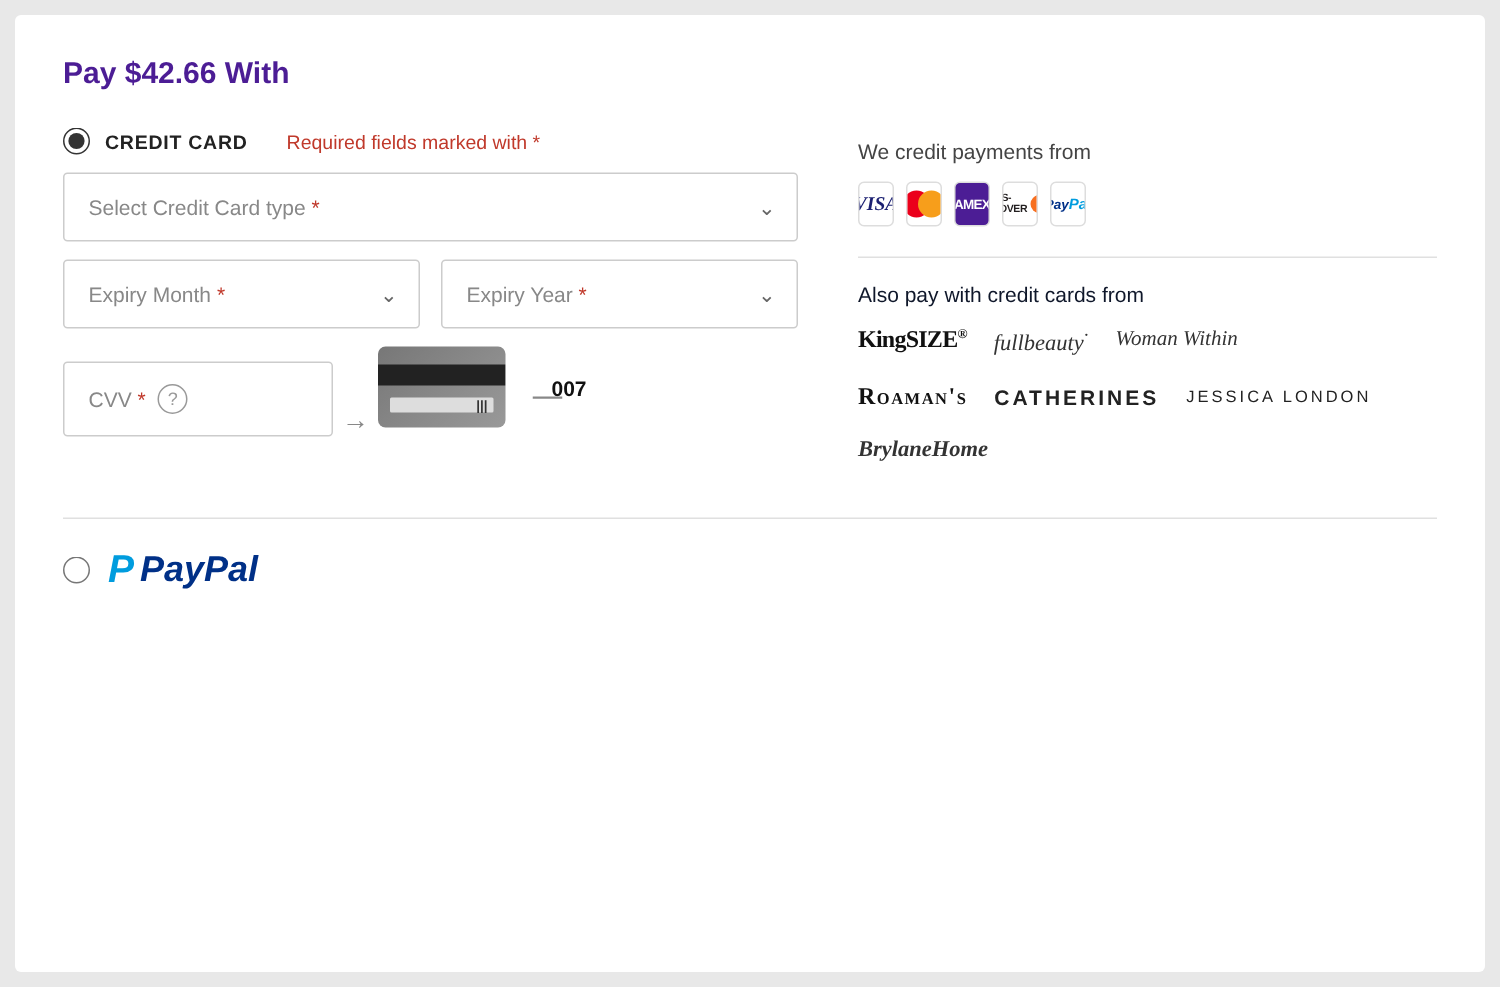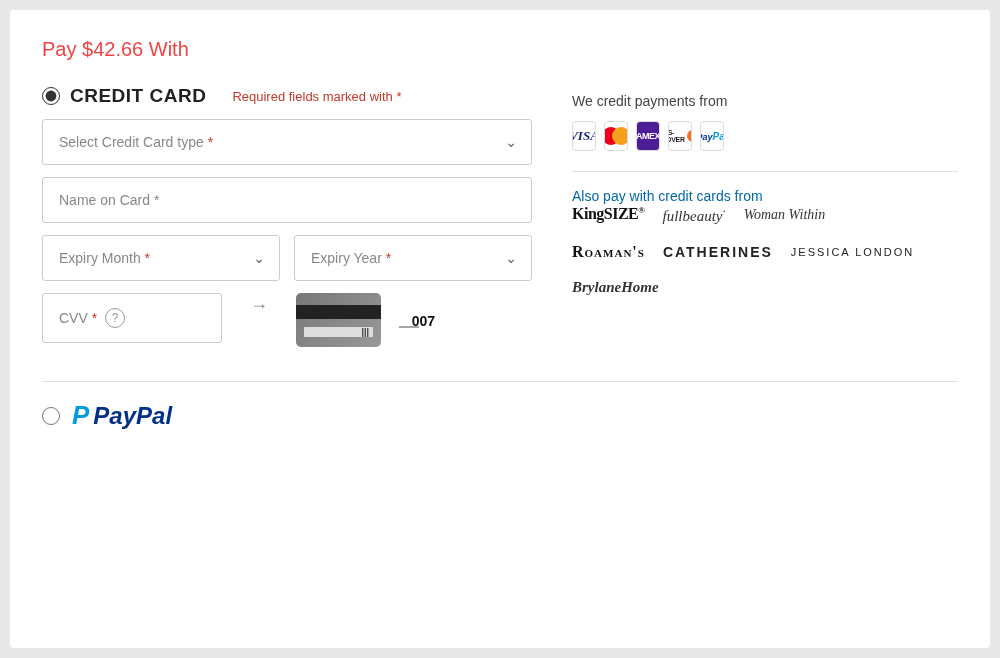--- a/index.html
+++ b/index.html
@@ -14,22 +14,22 @@
     .card {
       background: #fff;
       width: 980px;
       min-height: 638px;
       border-radius: 4px;
       padding: 28px 32px 32px 32px;
       position: relative;
     }
     .page-title {
       font-size: 20px;
-      font-weight: 400;
-      color: #ef4444;
+      font-weight: 700;
+      color: #4c1d95;
       margin-bottom: 24px;
     }
     .main-layout {
       display: flex;
       gap: 40px;
     }
     .left-col {
       flex: 0 0 490px;
     }
     .right-col {
@@ -42,21 +42,21 @@
       gap: 10px;
       margin-bottom: 12px;
     }
     .radio-input {
       width: 18px;
       height: 18px;
       accent-color: #333;
       cursor: pointer;
     }
     .credit-card-label {
-      font-size: 19px;
+      font-size: 13px;
       font-weight: 700;
       color: #222;
       letter-spacing: 0.5px;
       text-transform: uppercase;
     }
     .required-text {
       font-size: 13px;
       color: #c0392b;
       margin-left: 16px;
     }
@@ -104,22 +104,22 @@
     .row-2col {
       display: flex;
       gap: 14px;
       margin-bottom: 12px;
     }
     .row-2col .select-wrapper {
       flex: 1;
     }
     .cvv-row {
       display: flex;
-      align-items: flex-start;
-      gap: 28px;
+      align-items: flex-end;
+      gap: 6px;
     }
     .cvv-box {
       border: 1px solid #ccc;
       border-radius: 3px;
       padding: 14px 16px;
       display: flex;
       align-items: center;
       gap: 8px;
       width: 180px;
     }
@@ -234,21 +234,22 @@
     }
     .discover-text { font-size: 7px; color: #231F20; font-weight: bold; letter-spacing: -0.3px; }
     .discover-dot { width: 12px; height: 12px; border-radius: 50%; background: #F76F20; }
     .separator {
       border: none;
       border-top: 1px solid #e0e0e0;
       margin-bottom: 16px;
     }
     .also-pay-title {
       font-size: 14px;
-      color: #0369a1;
+      color: #0f172a;
+      margin-bottom: 12px;
     }
     .brand-logos {
       display: flex;
       flex-wrap: wrap;
       gap: 10px 18px;
       align-items: flex-end;
     }
     .brand-logo {
       font-weight: 900;
       font-size: 15px;
@@ -310,23 +311,20 @@
             <option value="discover">Discover</option>
           </select>
           <span class="chevron">⌄</span>
           <label style="position:absolute;left:16px;top:50%;transform:translateY(-50%);font-size:14px;color:#888;pointer-events:none;">
             <span>Select Credit Card type</span>
             <span class="required-star"> *</span>
           </label>
         </div>
       </div>
 
-      <div class="form-group">
-        <input type="text" class="text-input" placeholder="Name on Card *" style="">
-      </div>
 
 
       <div class="row-2col">
         <div class="select-wrapper">
           <select style="color: transparent;">
             <option value="" disabled="" selected=""></option>
             <option>01</option><option>02</option><option>03</option>
             <option>04</option><option>05</option><option>06</option>
             <option>07</option><option>08</option><option>09</option>
             <option>10</option><option>11</option><option>12</option>

